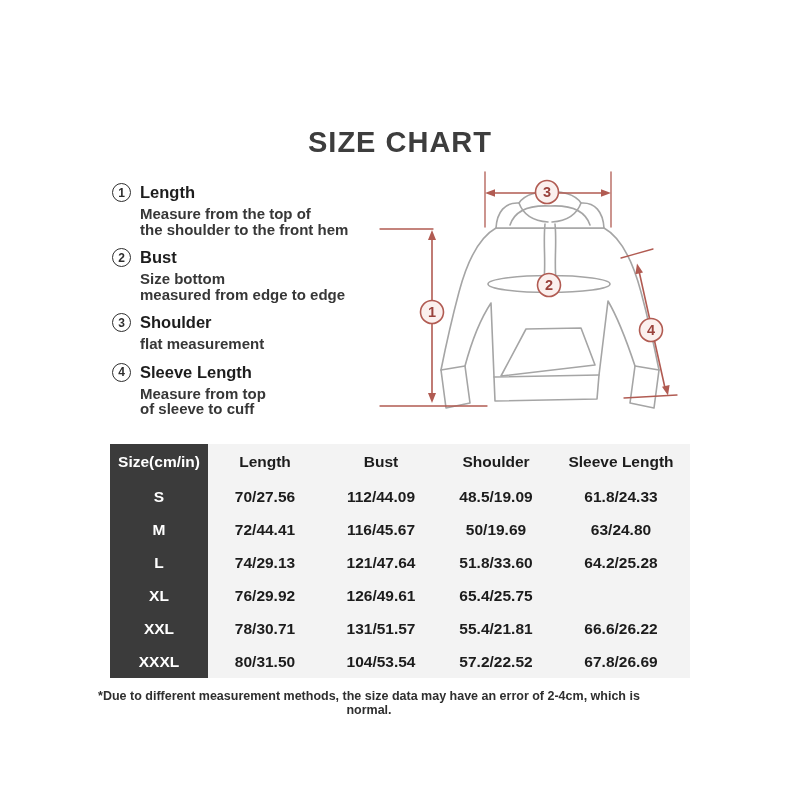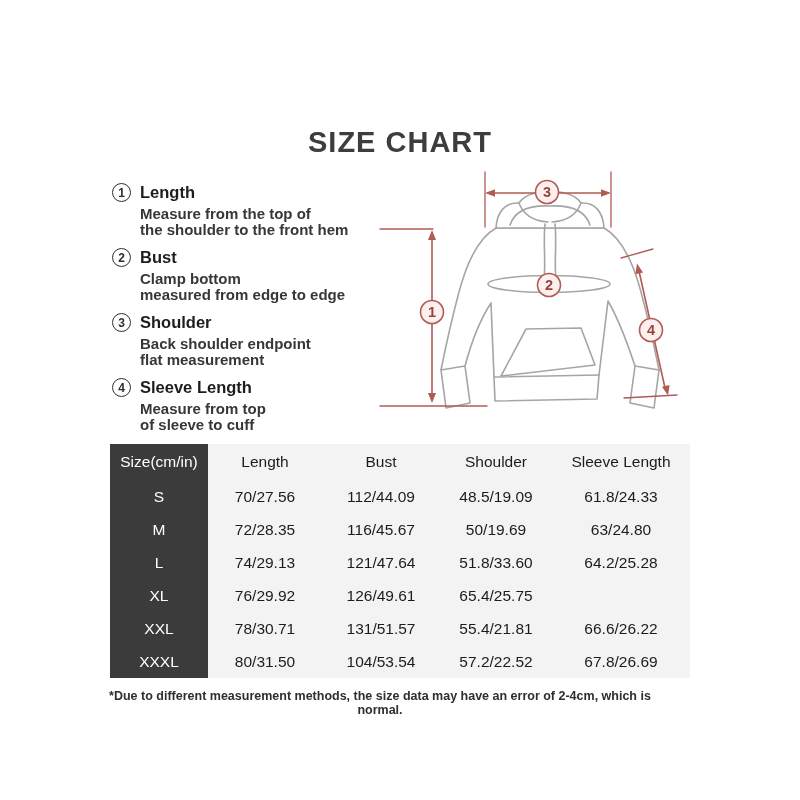--- a/index.html
+++ b/index.html
@@ -38,26 +38,26 @@
   .m-head{fill:var(--accent);stroke:none;}
   .m-circle{fill:var(--circle-fill);stroke:var(--accent);stroke-width:1.6;}
   .m-num{fill:var(--accent-dark);font-size:14.5px;font-weight:700;text-anchor:middle;
     font-family:"Liberation Sans", sans-serif;}
 
   
   .size-table{position:absolute;left:110px;top:432px;width:580px;background:var(--table-bg);}
   .trow{display:grid;grid-template-columns:98px 114px 118px 112px 138px;height:33px;}
   .trow.thead{height:36px;}
   .cell{display:flex;align-items:center;justify-content:center;
-    font-size:15.5px;font-weight:400;color:var(--text-dark);}
+    font-size:15.5px;font-weight:700;color:var(--text-dark);}
   .size-cell{background:var(--size-col-bg);color:#fff;}
   .thead .cell{font-size:15.5px;}
 
   
-  .footnote{position:absolute;left:95px;top:677px;width:570px;text-align:center;
+  .footnote{position:absolute;left:84px;top:677px;width:570px;text-align:center;
     font-size:12.5px;font-weight:700;color:#2f2f2f;}
 </style>
 </head>
 <body>
 
 <div class="canvas">
 
   <div class="title">SIZE CHART</div>
 
   <div class="defs">
@@ -70,31 +70,30 @@
         <div>Measure from the top of</div>
         <div>the shoulder to the front hem</div>
       </div>
     </div>
     <div>
       <div class="def-head">
         <span class="def-circle">2</span>
         <span class="def-label">Bust</span>
       </div>
       <div class="def-desc">
-        <div>Clamp bottom</div>
+        <div>Size bottom</div>
         <div>measured from edge to edge</div>
       </div>
     </div>
     <div>
       <div class="def-head">
         <span class="def-circle">3</span>
         <span class="def-label">Shoulder</span>
       </div>
       <div class="def-desc">
-        <div>Back shoulder endpoint</div>
         <div>flat measurement</div>
       </div>
     </div>
     <div>
       <div class="def-head">
         <span class="def-circle">4</span>
         <span class="def-label">Sleeve Length</span>
       </div>
       <div class="def-desc">
         <div>Measure from top</div>
@@ -172,21 +171,21 @@
     <div>
         <div class="trow">
           <div class="cell size-cell">S</div>
           <div class="cell">70/27.56</div>
           <div class="cell">112/44.09</div>
           <div class="cell">48.5/19.09</div>
           <div class="cell">61.8/24.33</div>
         </div>
         <div class="trow">
           <div class="cell size-cell">M</div>
-          <div class="cell">72/28.35</div>
+          <div class="cell">72/44.41</div>
           <div class="cell">116/45.67</div>
           <div class="cell">50/19.69</div>
           <div class="cell">63/24.80</div>
         </div>
         <div class="trow">
           <div class="cell size-cell">L</div>
           <div class="cell">74/29.13</div>
           <div class="cell">121/47.64</div>
           <div class="cell">51.8/33.60</div>
           <div class="cell">64.2/25.28</div>

